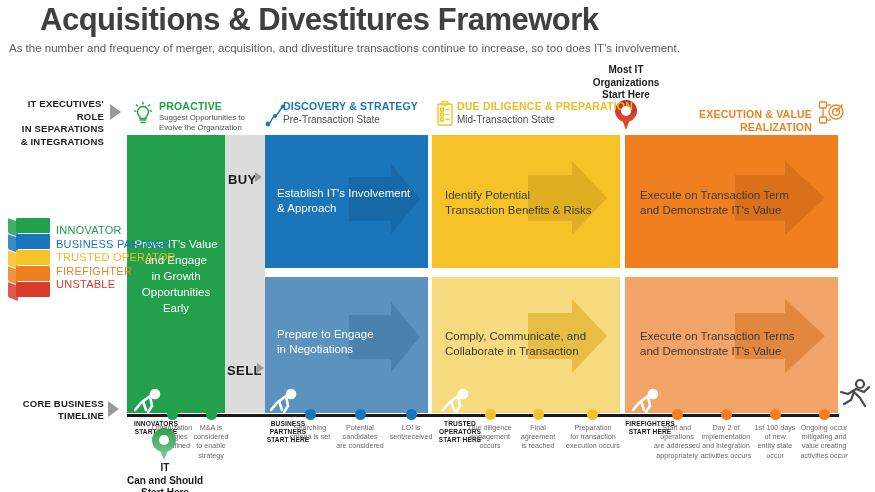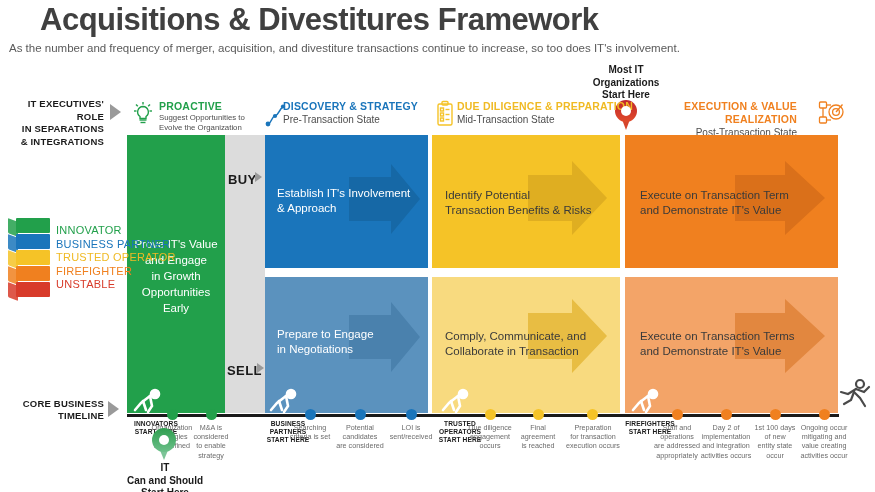--- a/index.html
+++ b/index.html
@@ -202,21 +202,21 @@
     <line x1="13.5" y1="9.5" x2="17.5" y2="9.5"></line>
       <line x1="13.5" y1="14.5" x2="17.5" y2="14.5"></line>
     <line x1="13.5" y1="19.5" x2="17.5" y2="19.5"></line>
   </g>
 </svg>
 <div class="phase-head" style="left:457px;">
   <div class="ptitle" style="color:#f0ba24;">DUE DILIGENCE &amp; PREPARATION</div>
   <div class="psub">Mid-Transaction State</div>
 </div>
 
-<div class="phase-head" style="left:612px; width:185px; text-align:right;">
+<div class="phase-head" style="left:627px; width:185px; text-align:right;margin-top:8px;">
   <div class="ptitle" style="color:#f0801f;">EXECUTION &amp; VALUE REALIZATION</div>
   <div class="psub">Post-Transaction State</div>
 </div>
 <svg class="phase-icon" style="left:818px; top:100px;" viewBox="0 0 26 28">
   <g stroke="#f0801f" stroke-width="1.3" fill="none">
     <rect x="1.5" y="2" width="7" height="6" rx="1"></rect>
     <rect x="1.5" y="17" width="7" height="6" rx="1"></rect>
     <line x1="5" y1="8" x2="5" y2="17"></line>
       <line x1="8.5" y1="5" x2="13" y2="5"></line>
     <line x1="8.5" y1="20" x2="13" y2="20"></line>

